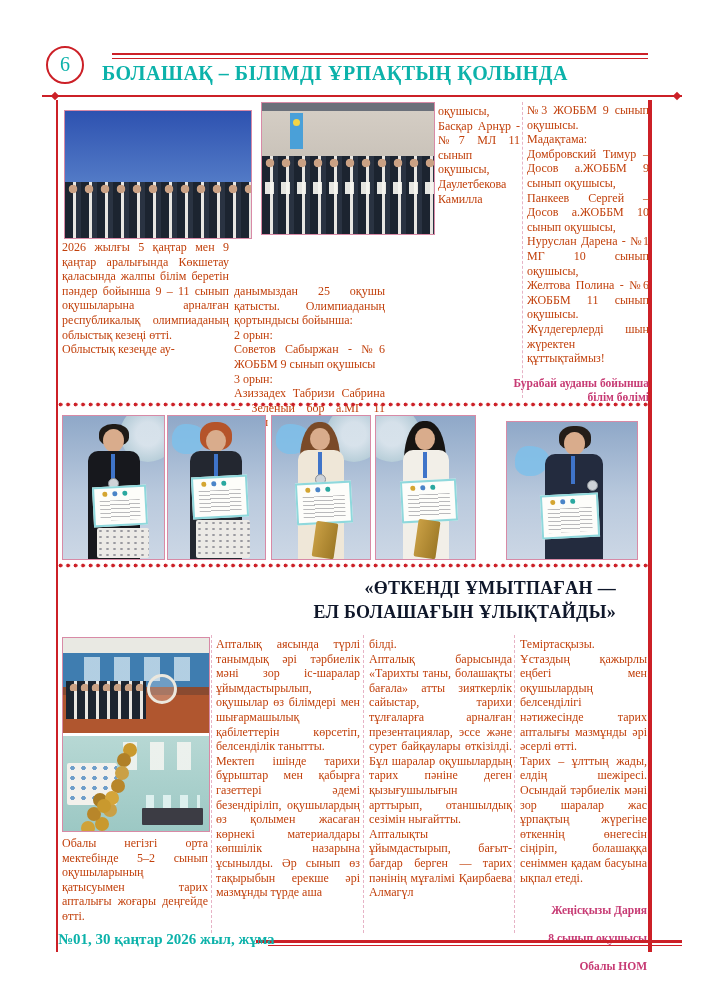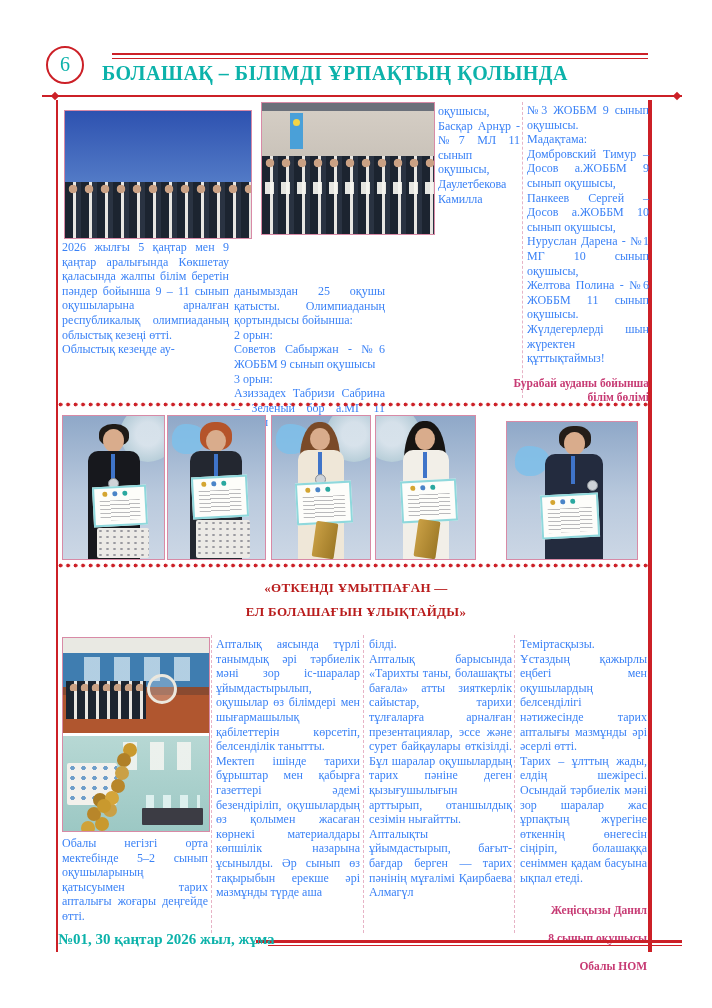--- a/index.html
+++ b/index.html
@@ -21,25 +21,25 @@
   .sep .l{left:10px}.sep .r{right:2px}
   
   .vline-left{position:absolute;left:56px;top:100px;width:2px;height:852px;background:#cc2027;}
   .vline-right{position:absolute;left:648px;top:100px;width:4px;height:852px;background:#cc2027;}
   .dotline{position:absolute;left:58px;width:590px;height:5px;background-repeat:repeat-x;
            background-image:radial-gradient(circle at 2.5px 2.5px,#cc2027 1.7px,transparent 2.2px);
            background-size:7.5px 5px;}
   .coldiv{position:absolute;width:0;border-left:1px dashed #e7b3c6;}
   
   .txt{position:absolute;font-size:12px;line-height:14.6px;text-align:justify;
-       white-space:pre-line;color:#3b82f6;}
+       white-space:pre-line;color:#c2410c;}
   .byline{position:absolute;color:#c73b74;font-weight:bold;font-size:11.5px;line-height:14px;
           text-align:right;white-space:pre-line;}
-  .a2title{position:absolute;left:96px;top:576px;width:520px;text-align:center;color:#b91c1c;
-           font-weight:bold;font-size:13px;line-height:24px;white-space:pre-line;letter-spacing:.3px;}
+  .a2title{position:absolute;left:96px;top:576px;width:520px;text-align:right;color:#0f172a;
+           font-weight:bold;font-size:18px;line-height:24px;white-space:pre-line;letter-spacing:.3px;}
   .footer{position:absolute;left:58px;top:931px;color:#0cb2aa;font-weight:bold;font-size:15px;}
   .botline1{position:absolute;left:256px;top:940px;width:426px;height:3px;background:#cc2027;}
   .botline2{position:absolute;left:268px;top:945px;width:414px;height:1px;background:#cc2027;}
   
   .photo{position:absolute;border:1px solid #d88aa6;overflow:hidden;background:#9db4cc;}
   .screen{position:absolute;left:6%;top:4%;width:88%;height:50%;
           background:linear-gradient(#e2f1fb,#9cc3ea);border-radius:2px;
           color:#1a2f8f;font-family:"DejaVu Sans",sans-serif;font-weight:bold;font-size:6.5px;
           line-height:9px;text-align:center;white-space:pre-line;padding-top:4px;box-sizing:border-box;}
   .crowd{position:absolute;background-repeat:repeat-x,repeat;
@@ -221,21 +221,21 @@
   <div class="txt" style="left:216px;top:637px;width:144px;">Апталық аясында түрлі танымдық әрі тәрбиелік мәні зор іс-шаралар ұйымдастырылып, оқушылар өз білімдері мен шығармашылық қабілеттерін көрсетіп, белсенділік танытты.
 Мектеп ішінде тарихи бұрыштар мен қабырға газеттері әдемі безендіріліп, оқушылардың өз қолымен жасаған көрнекі материалдары көпшілік назарына ұсынылды. Әр сынып өз тақырыбын ерекше әрі мазмұнды түрде аша</div>
   <div class="txt" style="left:520px;top:637px;width:127px;">Теміртасқызы. Ұстаздың қажырлы еңбегі мен оқушылардың белсенділігі нәтижесінде тарих апталығы мазмұнды әрі әсерлі өтті.
 Тарих – ұлттың жады, елдің шежіресі. Осындай тәрбиелік мәні зор шаралар жас ұрпақтың жүрегіне өткеннің өнегесін сіңіріп, болашаққа сеніммен қадам басуына ықпал етеді.</div>
 
   <div class="coldiv" style="left:211px;top:635px;height:298px;"></div>
   <div class="coldiv" style="left:363px;top:635px;height:298px;"></div>
   <div class="coldiv" style="left:514px;top:635px;height:298px;"></div>
 
   <div class="byline" style="left:490px;top:889px;width:157px;">
-    <span>Жеңісқызы Данил</span><br>
+    <span>Жеңісқызы Дария</span><br>
     <span>8 сынып оқушысы</span><br>
     <span>Обалы НОМ</span>
   </div>
 
   <div class="botline1"></div>
   <div class="botline2"></div>
   <div class="footer">№01, 30 қаңтар 2026 жыл, жұма</div>
 
 </div>
 

